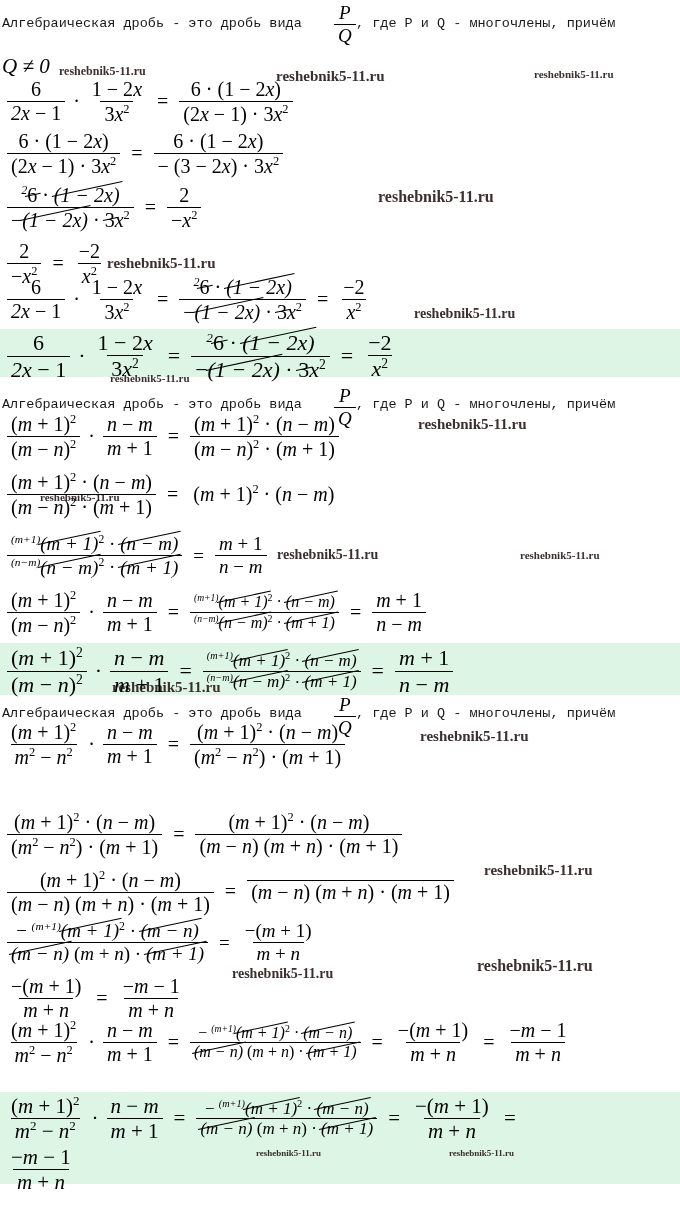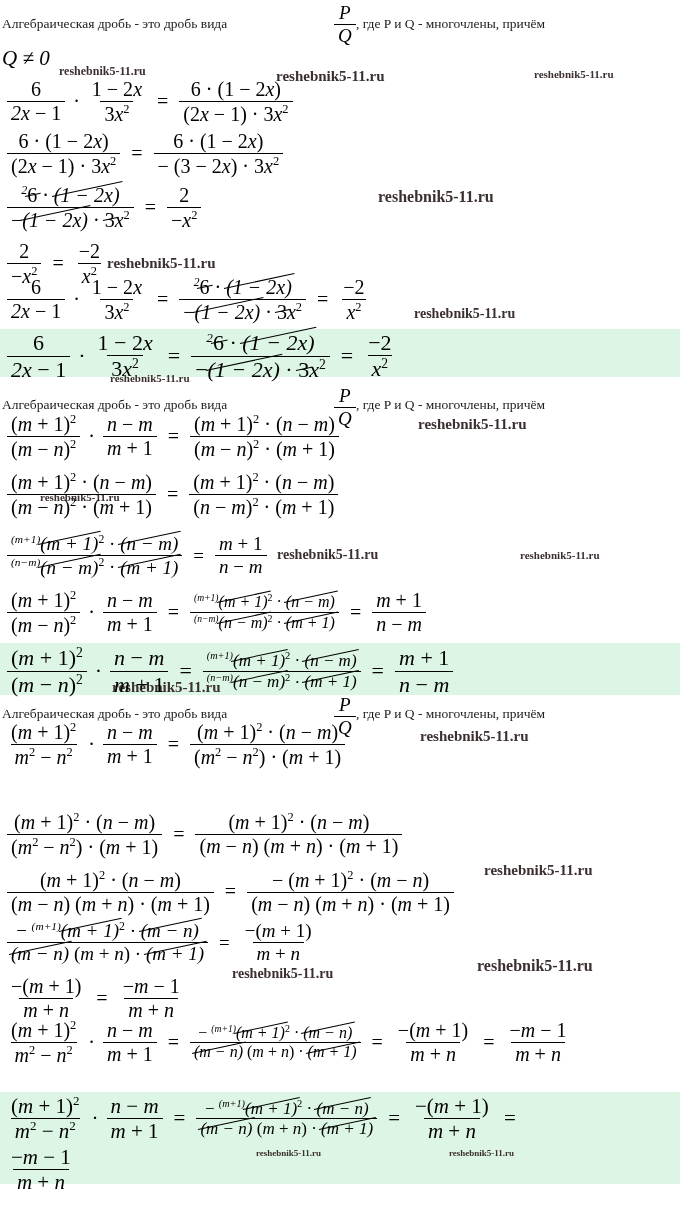--- a/index.html
+++ b/index.html
@@ -18,21 +18,21 @@
   .up{font-style:normal;}
   .row{display:flex;align-items:center;}
   .frac{display:inline-flex;flex-direction:column;align-items:center;vertical-align:middle;margin:0 3px;}
   .frac .num{padding:0 4px;line-height:1.15;}
   .frac .den{padding:0 4px;line-height:1.15;border-top:1px solid #000;}
   .op{margin:0 5px;font-style:normal;}
   .eq{margin:0 8px;font-style:normal;}
   .supn{font-size:.62em;vertical-align:super;font-style:normal;}
 
   .line{position:absolute;white-space:nowrap;font-size:20px;}
-  .textline{position:absolute;font-family:Liberation Serif, serif;font-size:13.5px;white-space:nowrap;color:#1a1a1a;}
+  .textline{position:absolute;font-family:Liberation Mono, monospace;font-size:13.5px;white-space:nowrap;color:#1a1a1a;}
 
   
   .wm{position:absolute;font-family:"Liberation Serif",serif;font-weight:bold;color:#3b2f2f;white-space:nowrap;}
 
   
   .hl{position:absolute;background:#ddf5e4;}
 
   
   .cancel{position:relative;display:inline-block;}
   .cancel::after{
@@ -52,21 +52,21 @@
   <div class="hl" style="left:0;top:1092px;width:680px;height:92px;"></div>
 
   <div class="textline" style="left:2px;top:16px;">Алгебраическая дробь - это дробь вида</div>
   <div class="line" style="left:331px;top:2px;font-size:19px;">
     <span class="frac">
         <span class="num m">P</span>
         <span class="den m">Q</span>
       </span>
   </div>
   <div class="textline" style="left:356px;top:16px;">, где P и Q - многочлены, причём</div>
-  <div class="line m" style="left:2px;top:46px;font-size:21px;">Q ≠ 0</div>
+  <div class="line m" style="left:2px;top:54px;font-size:21px;">Q ≠ 0</div>
 
   <div class="wm" style="left:59px;top:64px;font-size:12px;">reshebnik5-11.ru</div>
   <div class="wm" style="left:276px;top:68px;font-size:15px;">reshebnik5-11.ru</div>
   <div class="wm" style="left:534px;top:68px;font-size:11px;">reshebnik5-11.ru</div>
   <div class="wm" style="left:378px;top:188px;font-size:16px;">reshebnik5-11.ru</div>
   <div class="wm" style="left:107px;top:255px;font-size:15px;">reshebnik5-11.ru</div>
   <div class="wm" style="left:414px;top:306px;font-size:14px;">reshebnik5-11.ru</div>
   <div class="wm" style="left:110px;top:372px;font-size:11px;">reshebnik5-11.ru</div>
   <div class="wm" style="left:418px;top:416px;font-size:15px;">reshebnik5-11.ru</div>
   <div class="wm" style="left:40px;top:491px;font-size:11px;">reshebnik5-11.ru</div>
@@ -219,21 +219,20 @@
 
   <div class="line" style="left:4px;top:470px;">
     <span class="row">
       <span class="frac">
         <span class="num m"><span class="up">(</span>m <span class="up">+ 1)</span><span class="supn">2</span><span class="up"> · (</span>n <span class="up">−</span> m<span class="up">)</span></span>
         <span class="den m"><span class="up">(</span>m <span class="up">−</span> n<span class="up">)</span><span class="supn">2</span><span class="up"> · (</span>m <span class="up">+ 1)</span></span>
       </span>
       <span class="eq">=</span>
       <span class="frac">
         <span class="num m"><span class="up">(</span>m <span class="up">+ 1)</span><span class="supn">2</span><span class="up"> · (</span>n <span class="up">−</span> m<span class="up">)</span></span>
-        <span class="den m"><span class="up">(</span>n <span class="up">−</span> m<span class="up">)</span><span class="supn">2</span><span class="up"> · (</span>m <span class="up">+ 1)</span></span>
       </span>
     </span>
   </div>
 
   <div class="line" style="left:4px;top:533px;font-size:19px;">
     <span class="row">
       <span class="frac">
         <span class="num m"><span class="pref up">(m+1)</span><span class="cancel">(m + 1)</span><span class="supn">2</span><span class="up"> · </span><span class="cancel">(n − m)</span></span>
         <span class="den m"><span class="pref up">(n−m)</span><span class="cancel">(n − m)</span><span class="supn">2</span><span class="up"> · </span><span class="cancel">(m + 1)</span></span>
       </span>
@@ -337,21 +336,20 @@
   </div>
 
   <div class="line" style="left:4px;top:868px;">
     <span class="row">
       <span class="frac">
         <span class="num m"><span class="up">(</span>m <span class="up">+ 1)</span><span class="supn">2</span><span class="up"> · (</span>n <span class="up">−</span> m<span class="up">)</span></span>
         <span class="den m"><span class="up">(</span>m <span class="up">−</span> n<span class="up">) (</span>m <span class="up">+</span> n<span class="up">) · (</span>m <span class="up">+ 1)</span></span>
       </span>
       <span class="eq">=</span>
       <span class="frac">
-        <span class="num m"><span class="up">− (</span>m <span class="up">+ 1)</span><span class="supn">2</span><span class="up"> · (</span>m <span class="up">−</span> n<span class="up">)</span></span>
         <span class="den m"><span class="up">(</span>m <span class="up">−</span> n<span class="up">) (</span>m <span class="up">+</span> n<span class="up">) · (</span>m <span class="up">+ 1)</span></span>
       </span>
     </span>
   </div>
 
   <div class="line" style="left:4px;top:920px;font-size:19px;">
     <span class="row">
       <span class="frac">
         <span class="num m"><span class="up">− </span><span class="pref up">(m+1)</span><span class="cancel">(m + 1)</span><span class="supn">2</span><span class="up"> · </span><span class="cancel">(m − n)</span></span>
         <span class="den m"><span class="cancel">(m − n)</span><span class="up"> (</span>m <span class="up">+</span> n<span class="up">) · </span><span class="cancel">(m + 1)</span></span>

